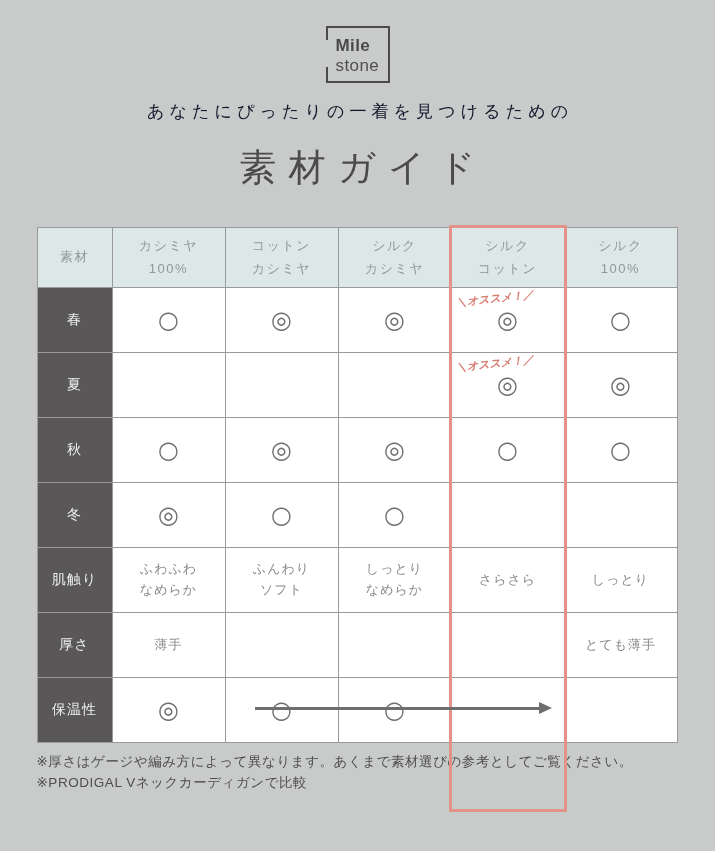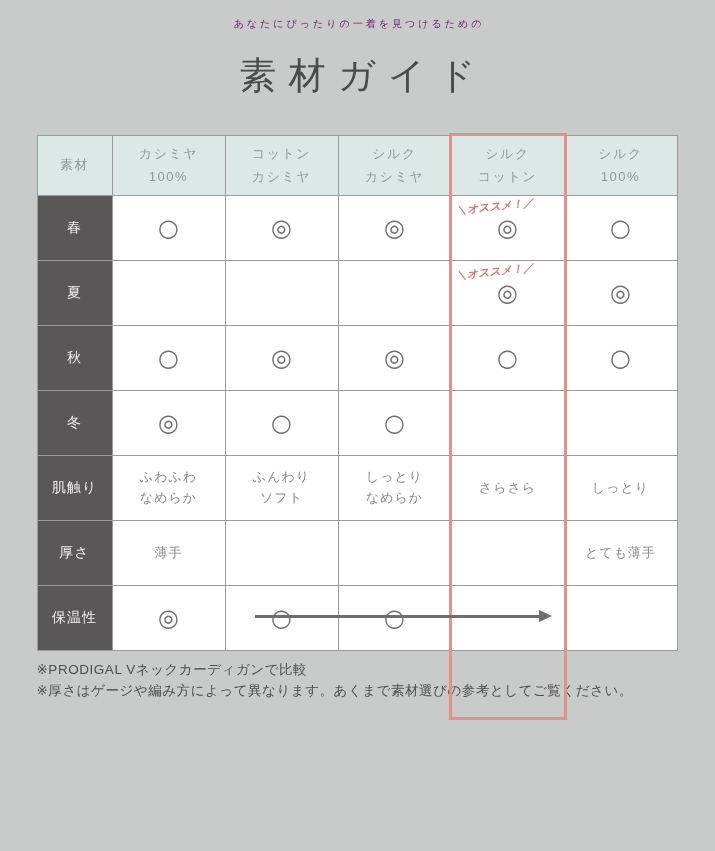--- a/index.html
+++ b/index.html
@@ -23,22 +23,22 @@
   .logo::before {
     content: ""; position: absolute; left: -2px; top: 12px;
     width: 2px; height: 27px; background: #c9caca;
   }
   .logo .l1 { display: block; font-weight: bold; font-size: 17px; line-height: 1.15; color: #4a4a4a; letter-spacing: .4px; }
   .logo .l2 { display: block; font-weight: normal; font-size: 17px; line-height: 1.15; color: #4f4f4f; letter-spacing: .4px; }
 
   
   .subtitle {
     margin-top: 17px; text-align: center;
-    font-size: 10px; letter-spacing: .3em; text-indent: .3em;
-    color: #701a75;
+    font-size: 17px; letter-spacing: .3em; text-indent: .3em;
+    color: #0f172a;
   }
   .title {
     margin-top: 20px; text-align: center;
     font-size: 37px; font-weight: 500;
     letter-spacing: .33em; text-indent: .33em;
     color: #4b4b4b;
   }
 
   
   .table-wrap { position: relative; width: 642px; margin: 34px auto 0; }
@@ -94,20 +94,24 @@
   .footnotes div {
     color: #4e4e4e; font-size: 13.5px; letter-spacing: .04em;
     line-height: 1.55;
   }
 </style>
 </head>
 <body>
 
 <div class="page">
 
+  <div class="logo">
+    <span class="l1">Mile</span>
+    <span class="l2">stone</span>
+  </div>
 
   <div class="subtitle">あなたにぴったりの一着を見つけるための</div>
   <div class="title">素材ガイド</div>
 
   <div class="table-wrap">
     <table>
       <colgroup>
         <col style="width:75px">
         <col style="width:113px">
           <col style="width:113px">
@@ -191,17 +195,17 @@
             <td class="txt"></td>
           </tr>
         </tbody>
     </table>
 
     <div class="highlight-overlay"></div>
     <div class="thickness-arrow"></div>
   </div>
 
   <div class="footnotes">
+    <div>※厚さはゲージや編み方によって異なります。あくまで素材選びの参考としてご覧ください。</div>
     <div>※PRODIGAL Vネックカーディガンで比較</div>
-    <div>※厚さはゲージや編み方によって異なります。あくまで素材選びの参考としてご覧ください。</div>
   </div>
 
 </div>
 
 </body></html>

